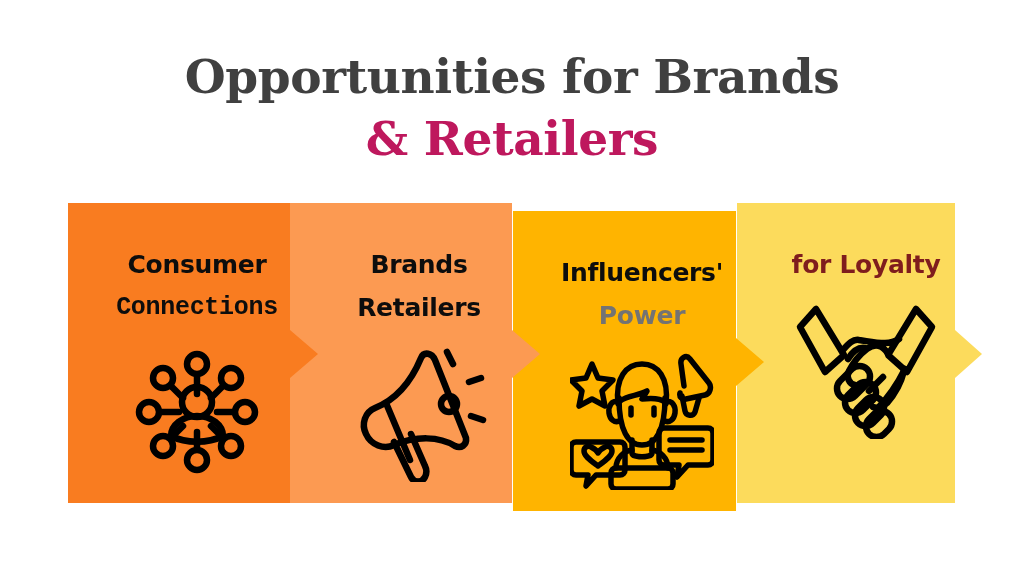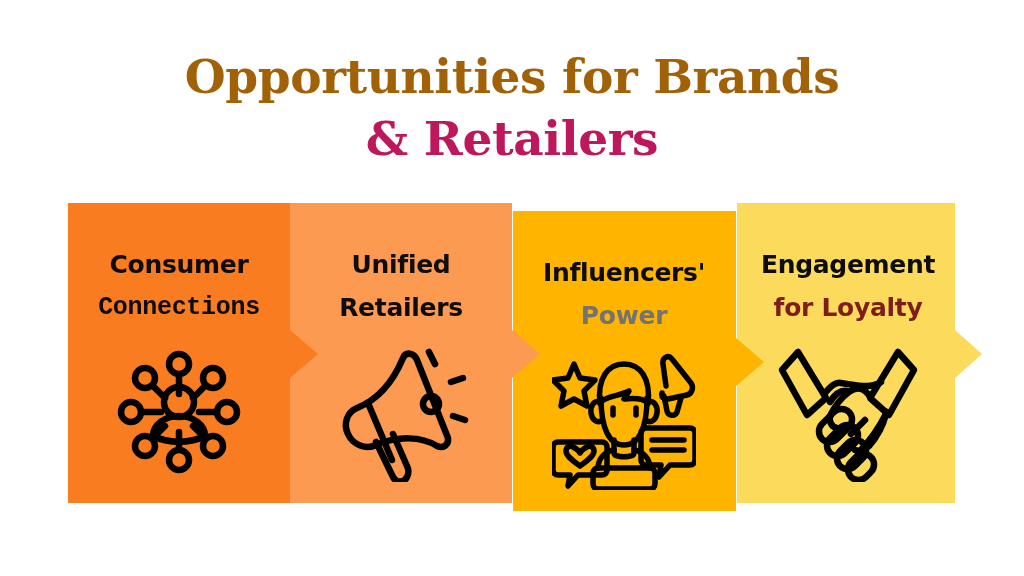--- a/index.html
+++ b/index.html
@@ -69,20 +69,21 @@
 
   .panel-content {
     position: absolute;
     left: 0;
     top: 0;
     width: 222px;
     height: 300px;
     display: flex;
     flex-direction: column;
     align-items: center;
+    padding-left: 18px;
   }
 
   .panel-heading {
     margin-top: 40px;
     width: 210px;
     text-align: center;
     font-family: "DejaVu Sans", "Liberation Sans", sans-serif;
     font-weight: bold;
     font-size: 25px;
     line-height: 43px;
@@ -99,21 +100,21 @@
     justify-content: center;
   }
   .panel-icon svg { display: block; }
 </style>
 </head>
 <body style="background: rgb(255, 255, 255);">
 
 <div id="infographic">
 
   <div class="title-block">
-    <div class="title-line" style="color: #a16207;">Opportunities for Brands</div>
+    <div class="title-line" style="color: #404040;">Opportunities for Brands</div>
     <div class="title-line" style="color: #be185d;">&amp; Retailers</div>
   </div>
 
   <div class="band">
 
     <div class="panel panel-1">
       <div class="panel-bg">
         <svg viewBox="0 0 250 300" preserveAspectRatio="none" aria-hidden="true">
           <path id="p1shape" d="M0,0 H222 V127 L250,151 L222,175 V300 H0 Z" fill="#F97C20"></path>
         </svg>
@@ -154,21 +155,21 @@
     </div>
 
     <div class="panel panel-2">
       <div class="panel-bg">
         <svg viewBox="0 0 250 300" preserveAspectRatio="none" aria-hidden="true">
           <path d="M0,0 H222 V127 L250,151 L222,175 V300 H0 Z" fill="#FC9A52"></path>
         </svg>
       </div>
       <div class="panel-content">
         <div class="panel-heading">
-          <div style="color: rgb(13, 13, 13);">Unified</div>
+          <div style="color: rgb(13, 13, 13);">Brands</div>
           <div style="color: rgb(13, 13, 13);">Retailers</div>
         </div>
         <div class="panel-icon">
           <svg width="140" height="140" viewBox="0 0 140 140">
             <g fill="none" stroke="#000000" stroke-width="6.5" stroke-linecap="round" stroke-linejoin="round">
 
               <path d="M72,16 C62,40 46,58 26,66 C16,70 12,82 17,92 C22,103 35,108 45,103 C67,94 90,94 106,104 C112,107 118,103 117,96 L86,18 C83,11 75,9 72,16 Z"></path>
 
               <line x1="37" y1="61" x2="61" y2="118"></line>
 
@@ -236,21 +237,20 @@
     </div>
 
     <div class="panel panel-4">
       <div class="panel-bg">
         <svg viewBox="0 0 245 300" preserveAspectRatio="none" aria-hidden="true">
           <path d="M0,0 H218 V127 L245,151 L218,175 V300 H0 Z" fill="#FCDB5C"></path>
         </svg>
       </div>
       <div class="panel-content">
         <div class="panel-heading">
-          <div style="color: rgb(13, 13, 13);">Engagement</div>
           <div style="color: #7f1d1d;">for Loyalty</div>
         </div>
         <div class="panel-icon">
           <svg width="150" height="140" viewBox="0 0 150 140">
             <g fill="none" stroke="#000000" stroke-width="6.5" stroke-linecap="round" stroke-linejoin="round">
 
               <path d="M25,10 L9,28 L34,73 L53,56 Z"></path>
 
               <path d="M125,10 L141,28 L116,73 L97,56 Z"></path>
 

